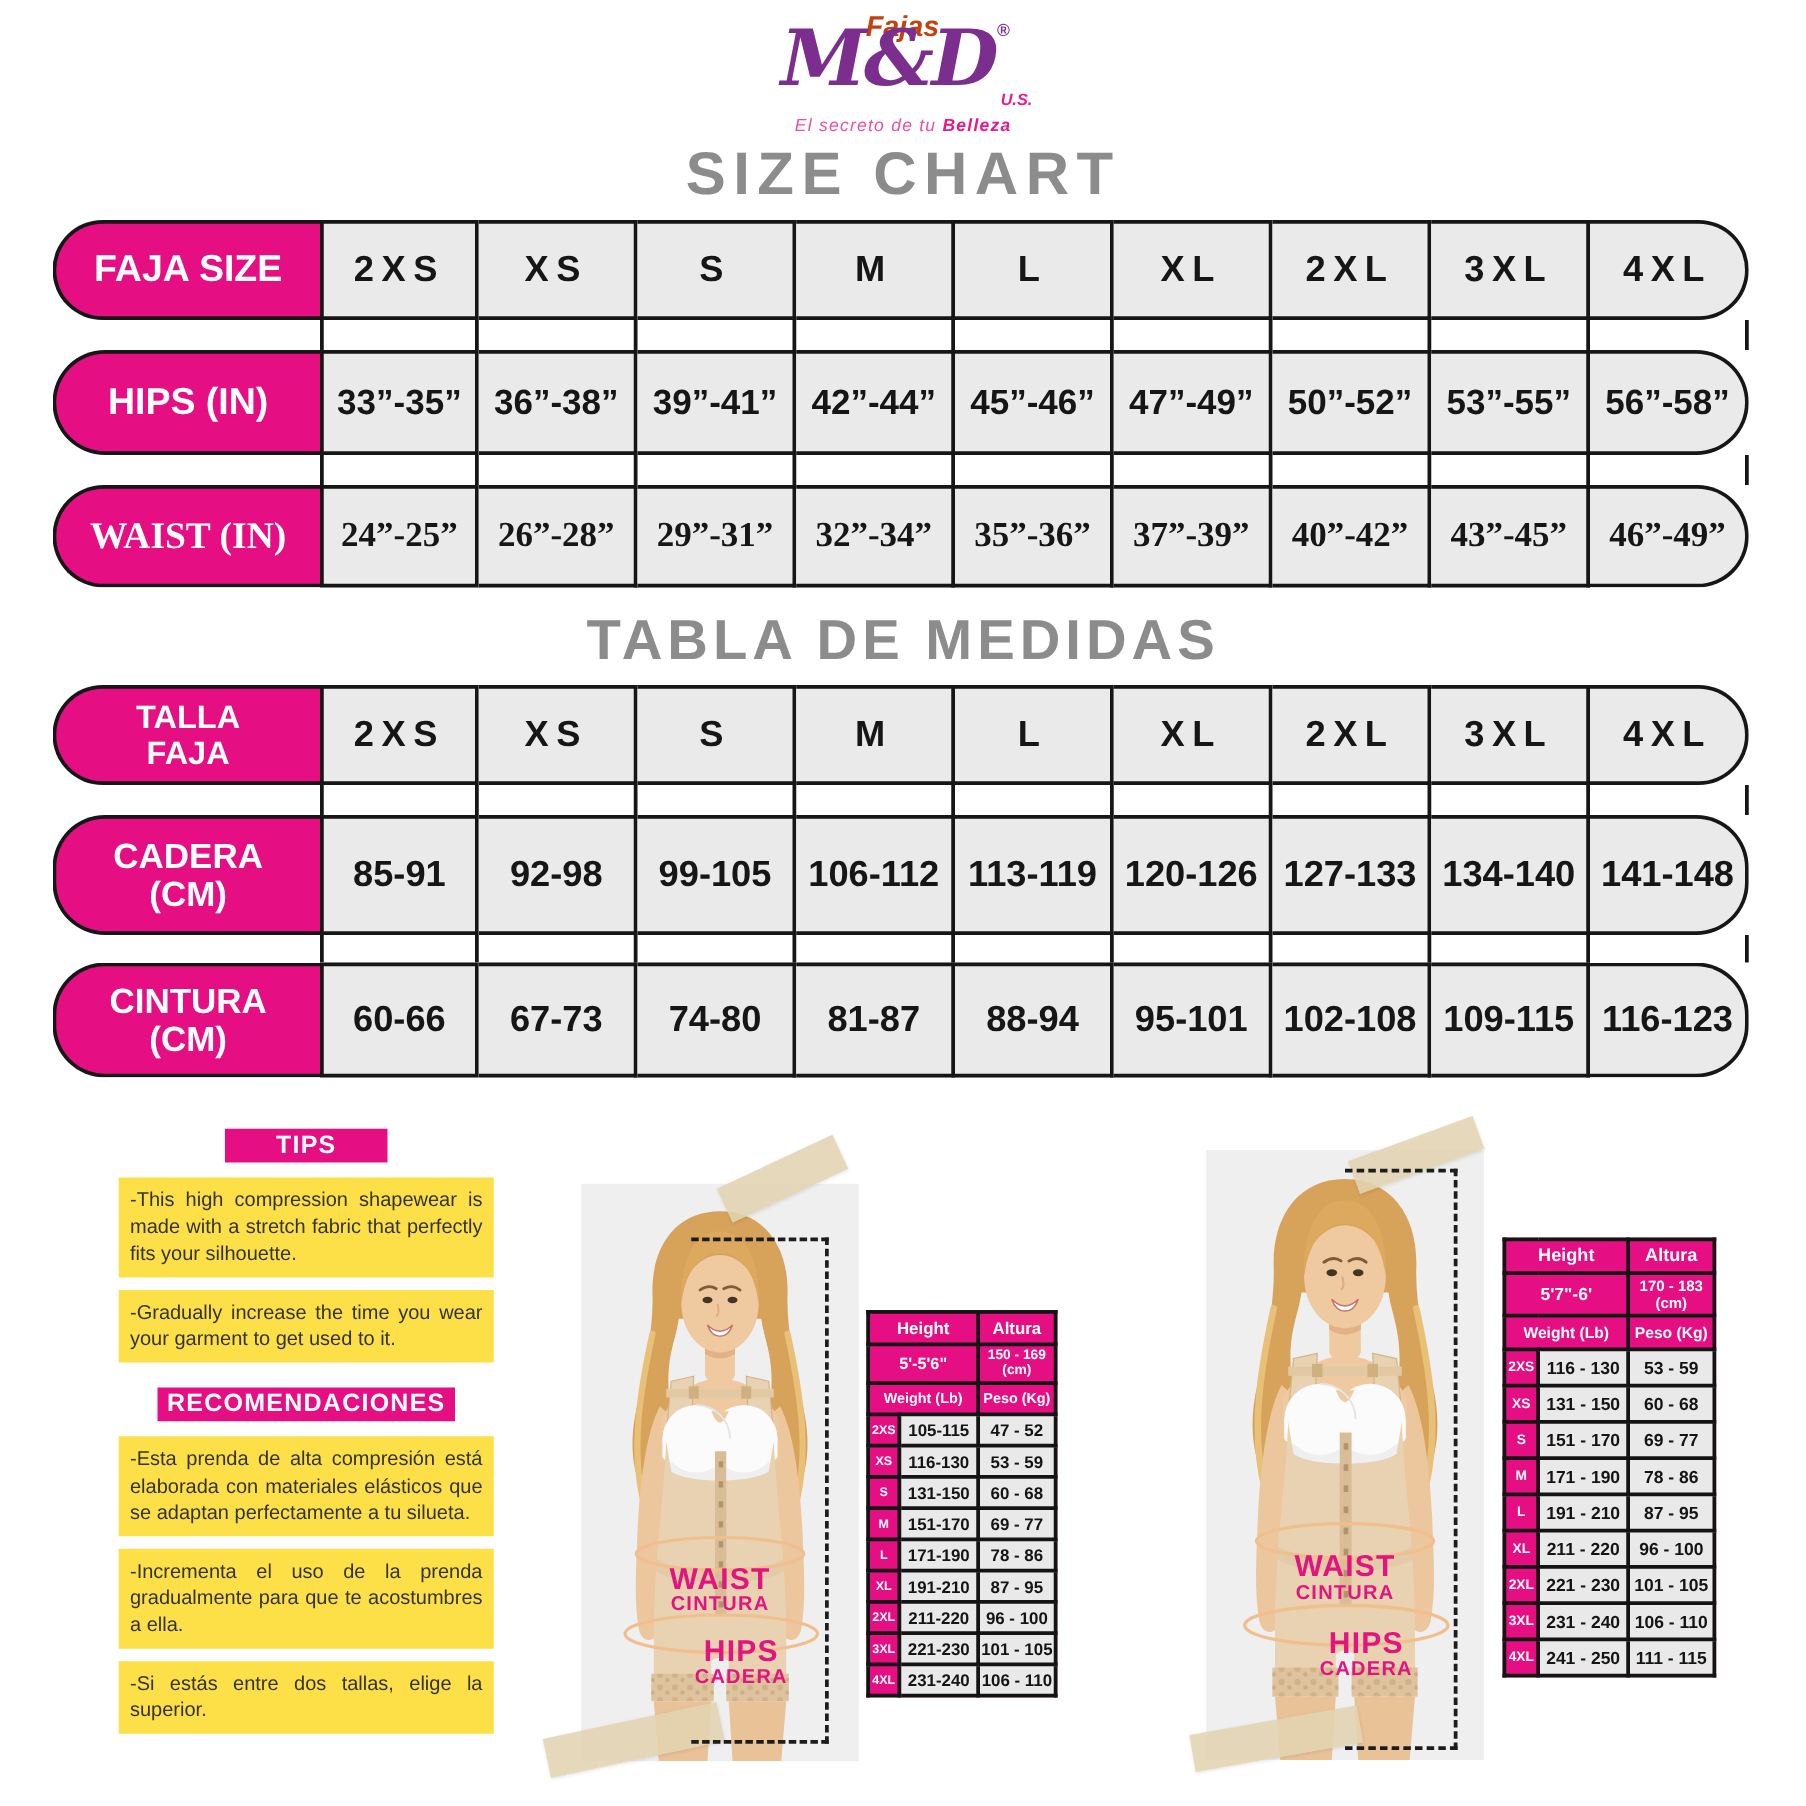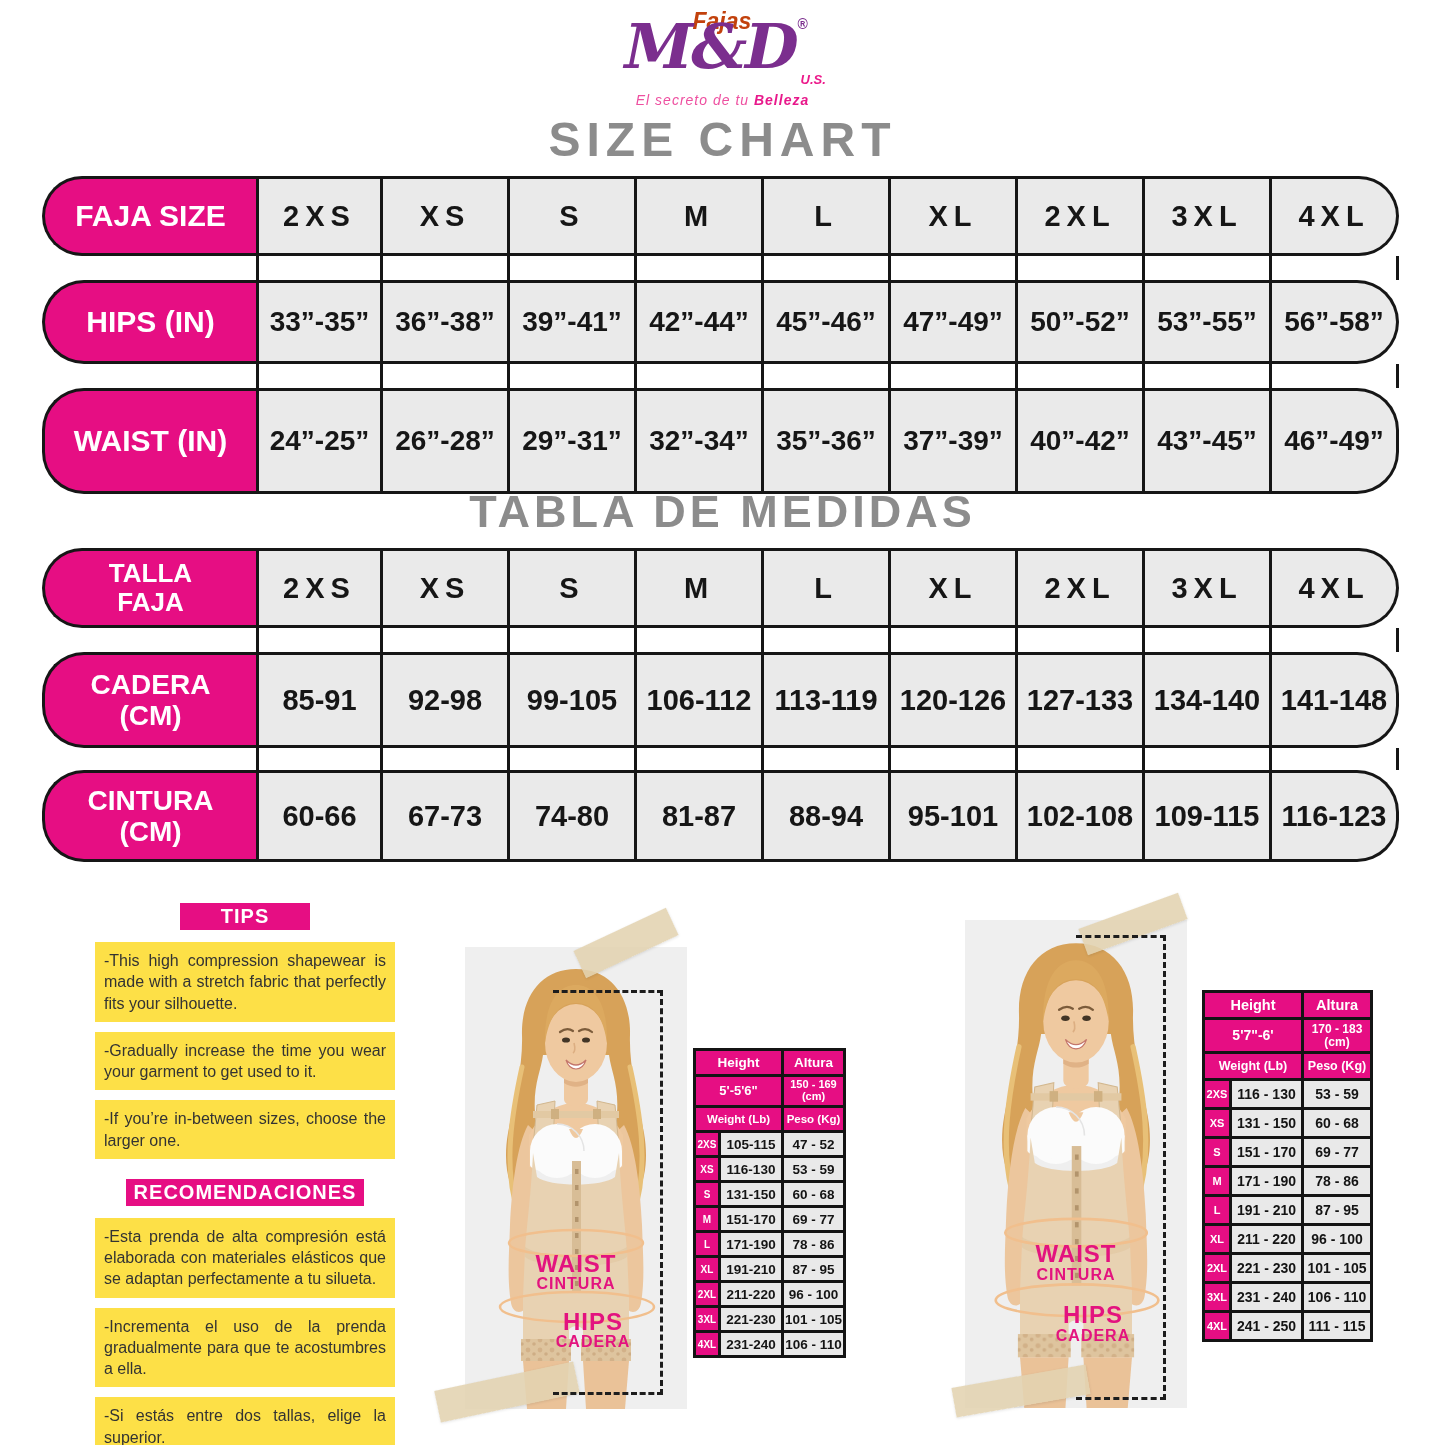--- a/index.html
+++ b/index.html
@@ -36,21 +36,21 @@
   .big-table .v{ background:var(--cell); font-weight:bold; color:#161616;
         border-top:3px solid var(--line); border-bottom:3px solid var(--line);
         border-right:3px solid var(--line); }
   .big-table tr td.v:first-of-type{ border-left:3px solid var(--line); }
   .big-table tr .v:last-child{ border-radius:0 42px 42px 0; }
   .big-table .g{ border-right:3px solid var(--line); }
   .big-table tr td.g:first-of-type{ border-left:3px solid var(--line); }
   .big-table .g0{ border:none; }
   .r-size{ height:80px; }  .r-size .v{ font-size:29px; letter-spacing:6px; }
   .r-gap1,.r-gap2{ height:24px; } .t2 .r-gap2{ height:22px; }
-  .r-hips{ height:84px; }  .r-waist{ height:106px; }
+  .r-hips{ height:84px; }  .r-waist{ height:82px;font-family:Liberation Serif, serif; }
   .r-hips .v,.r-waist .v{ font-size:28px; }
   .r-cadera{ height:96px; } .r-cintura{ height:92px; }
   .r-cadera .v,.r-cintura .v{ font-size:29px; }
   .t1 .lblc{ font-size:30px; }
   .t2 .r-size .lblc{ font-size:26px; }
   .t2 .r-cadera .lblc,.t2 .r-cintura .lblc{ font-size:28px; }
 
   
   .side{ position:absolute; left:95px; top:903px; width:300px; }
   .side .hdr{ background:var(--pink); color:#fff; text-align:center; font-weight:bold;
@@ -263,21 +263,20 @@
       </tr>
 </tbody>
   </table>
 
 <div class="side">
   <div class="hdr tips-h">TIPS</div>
   <div>
 
   <p>-This high compression shapewear is made with a stretch fabric that perfectly fits your silhouette.</p>
       <p>-Gradually increase the time you wear your garment to get used to it.</p>
-      <p>-If you’re in-between sizes, choose the larger one.</p>
     </div>
   <div class="hdr rec-h">RECOMENDACIONES</div>
   <div>
 
   <p>-Esta prenda de alta compresión está elaborada con materiales elásticos que se adaptan perfectamente a tu silueta.</p>
       <p>-Incrementa el uso de la prenda gradualmente para que te acostumbres a ella.</p>
       <p>-Si estás entre dos tallas, elige la superior.</p>
     </div>
 </div>
 

